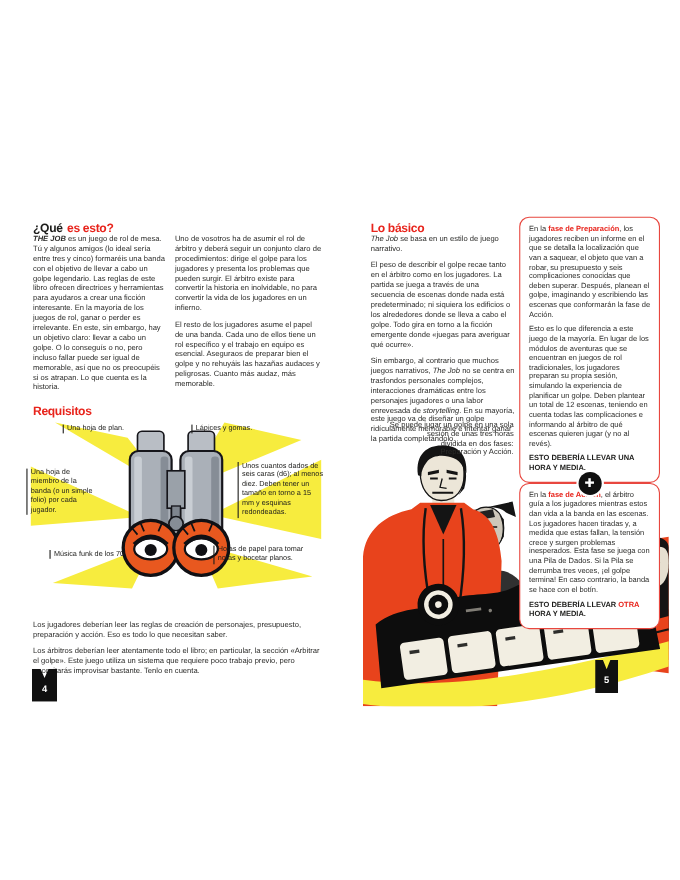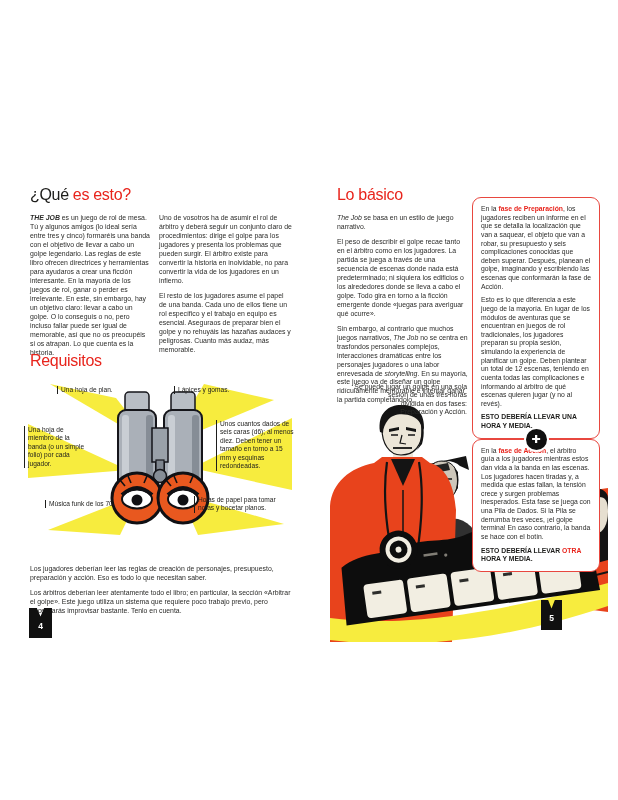--- a/index.html
+++ b/index.html
@@ -1,20 +1,20 @@
 <!DOCTYPE html>
 <html lang="es"><head>
 <meta charset="utf-8">
 <style>
   html,body{margin:0;padding:0;}
   body{width:618px;height:800px;background:#ffffff;position:relative;overflow:hidden;
        font-family:"Liberation Sans",sans-serif;color:#222220;}
   .abs{position:absolute;}
   
-  .h2{font-size:16px;font-weight:400;letter-spacing:-0.3px;color:#1d1d1b;white-space:nowrap;}
+  .h2{font-size:11px;font-weight:700;letter-spacing:-0.3px;color:#1d1d1b;white-space:nowrap;margin-top:16px;}
   .h2 .red{color:#e8241c;}
   .h2 .blk{margin-right:4px;}
   
   .t{font-size:6.9px;line-height:1.3;color:#2b2b29;}
   .t p{margin:0 0 6px 0;}
   .bolditalic{font-weight:bold;font-style:italic;}
   .ital{font-style:italic;}
   
   .cols{display:flex;gap:8px;}
   .col1{width:121px;}

